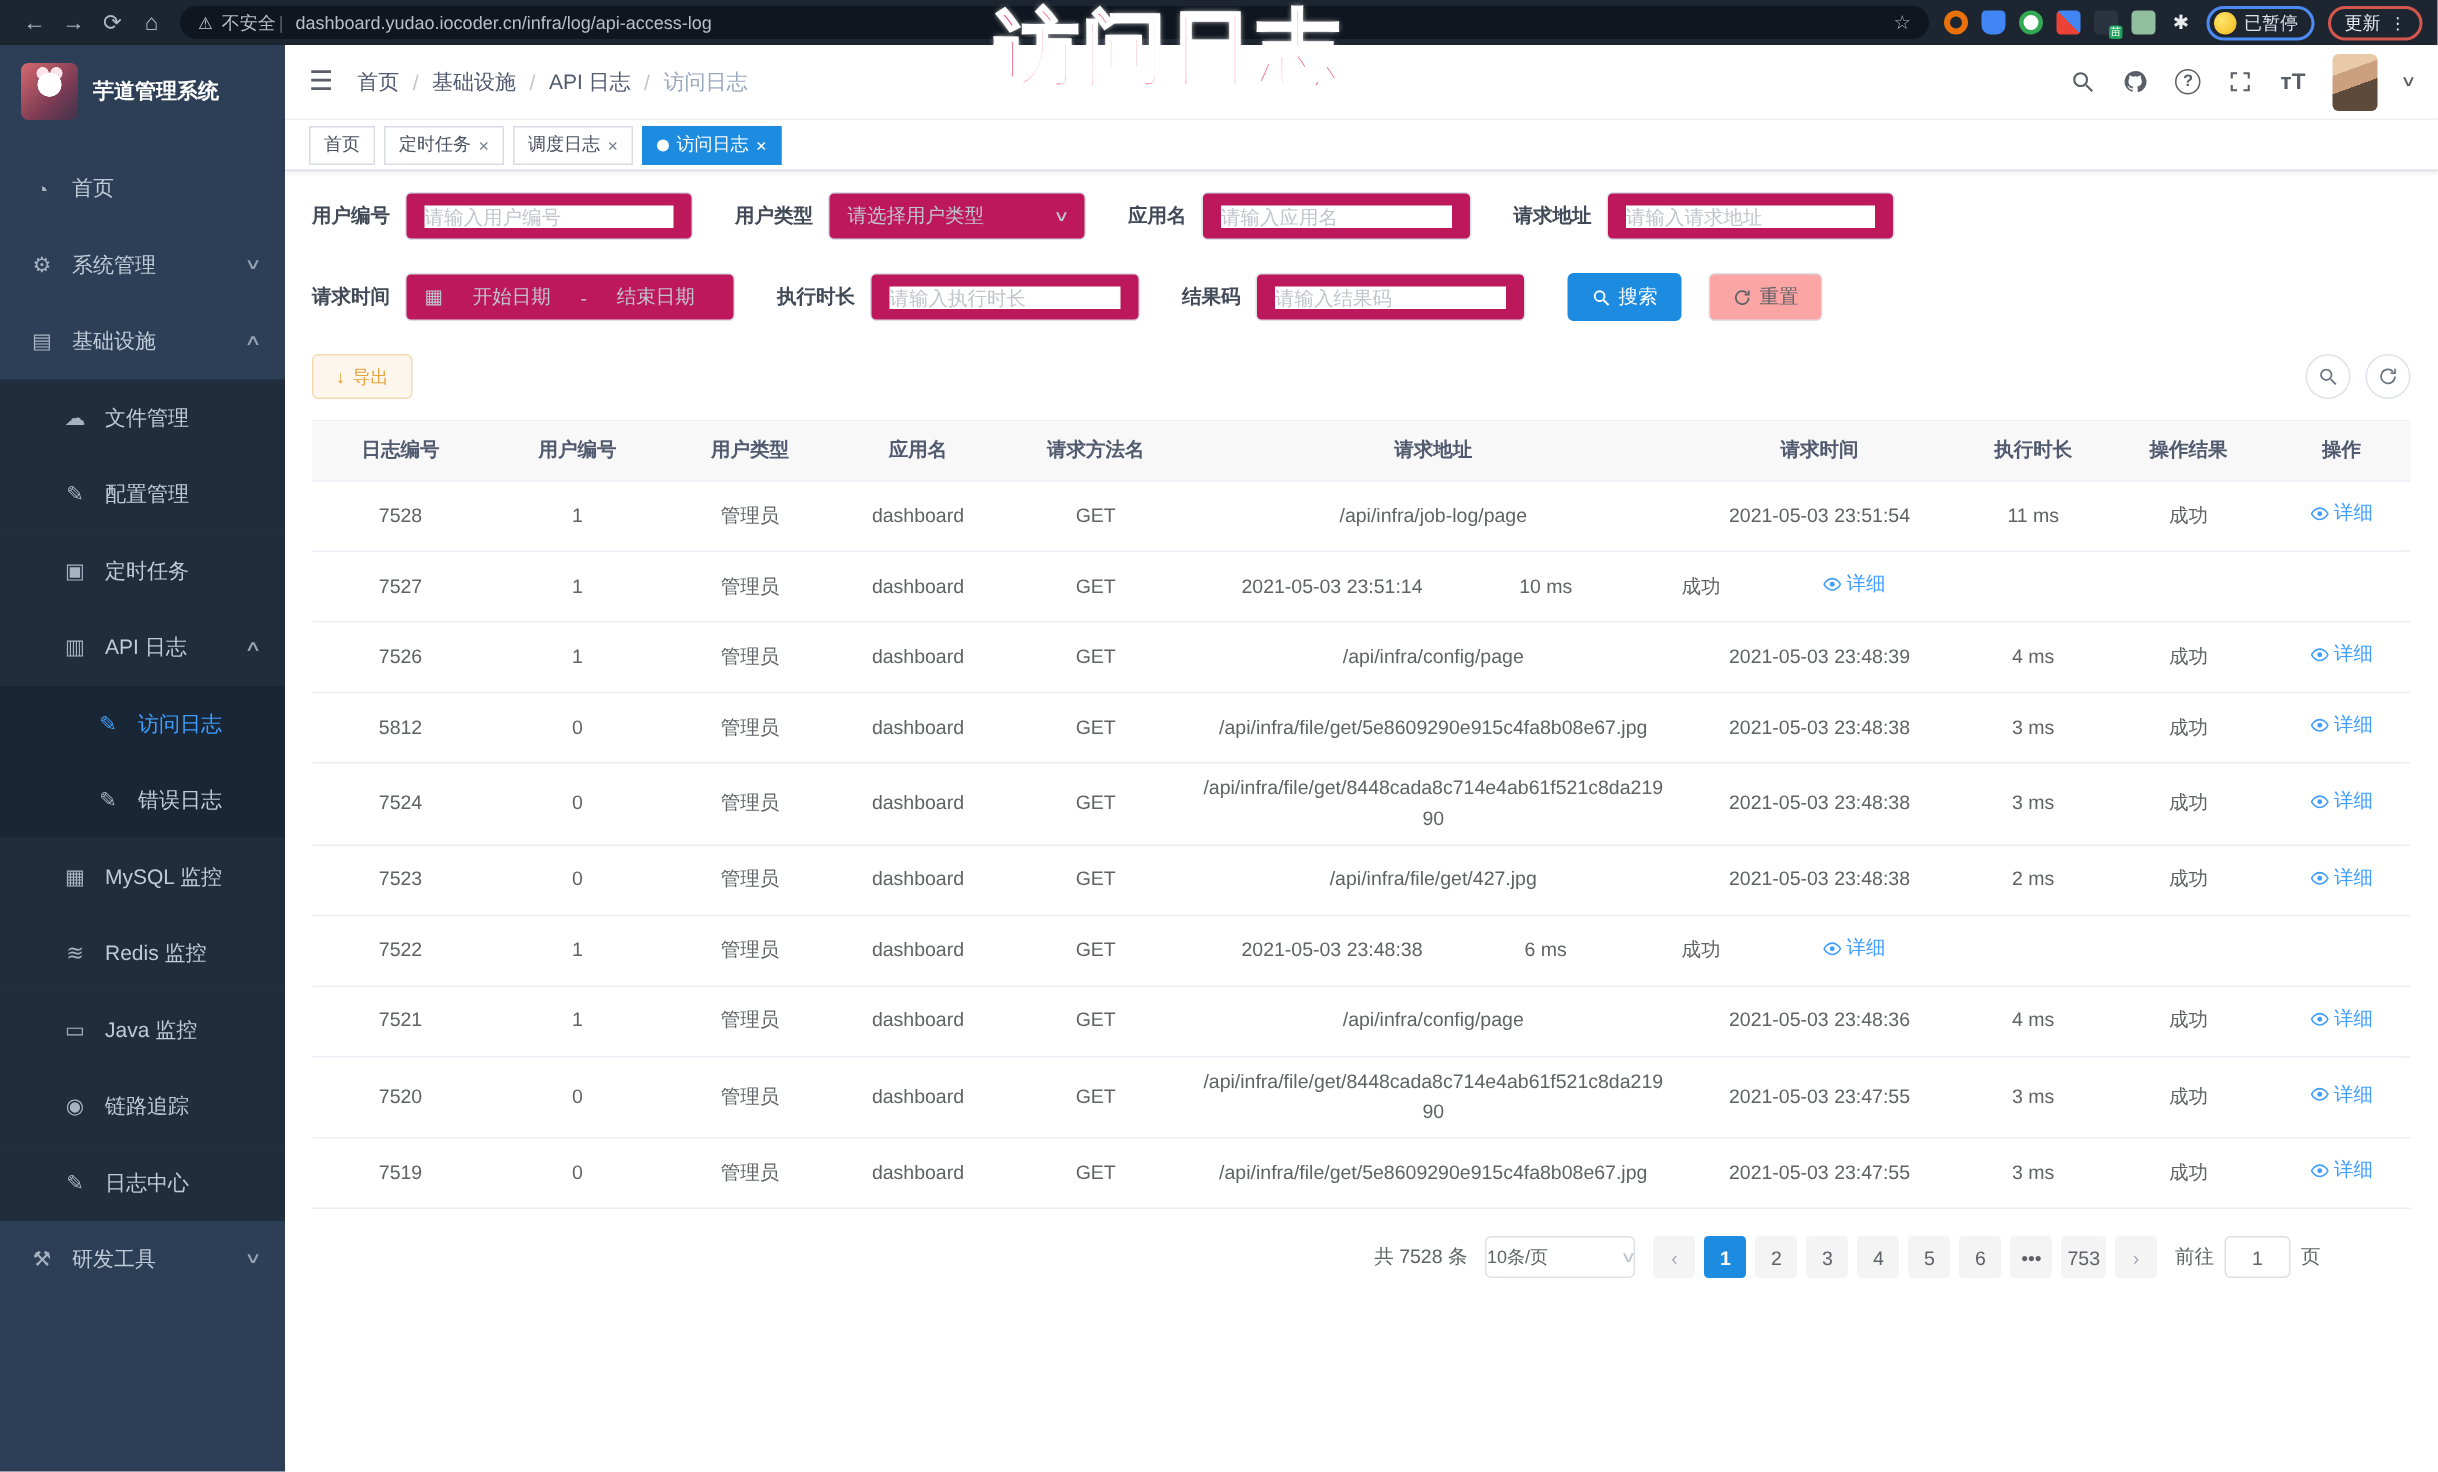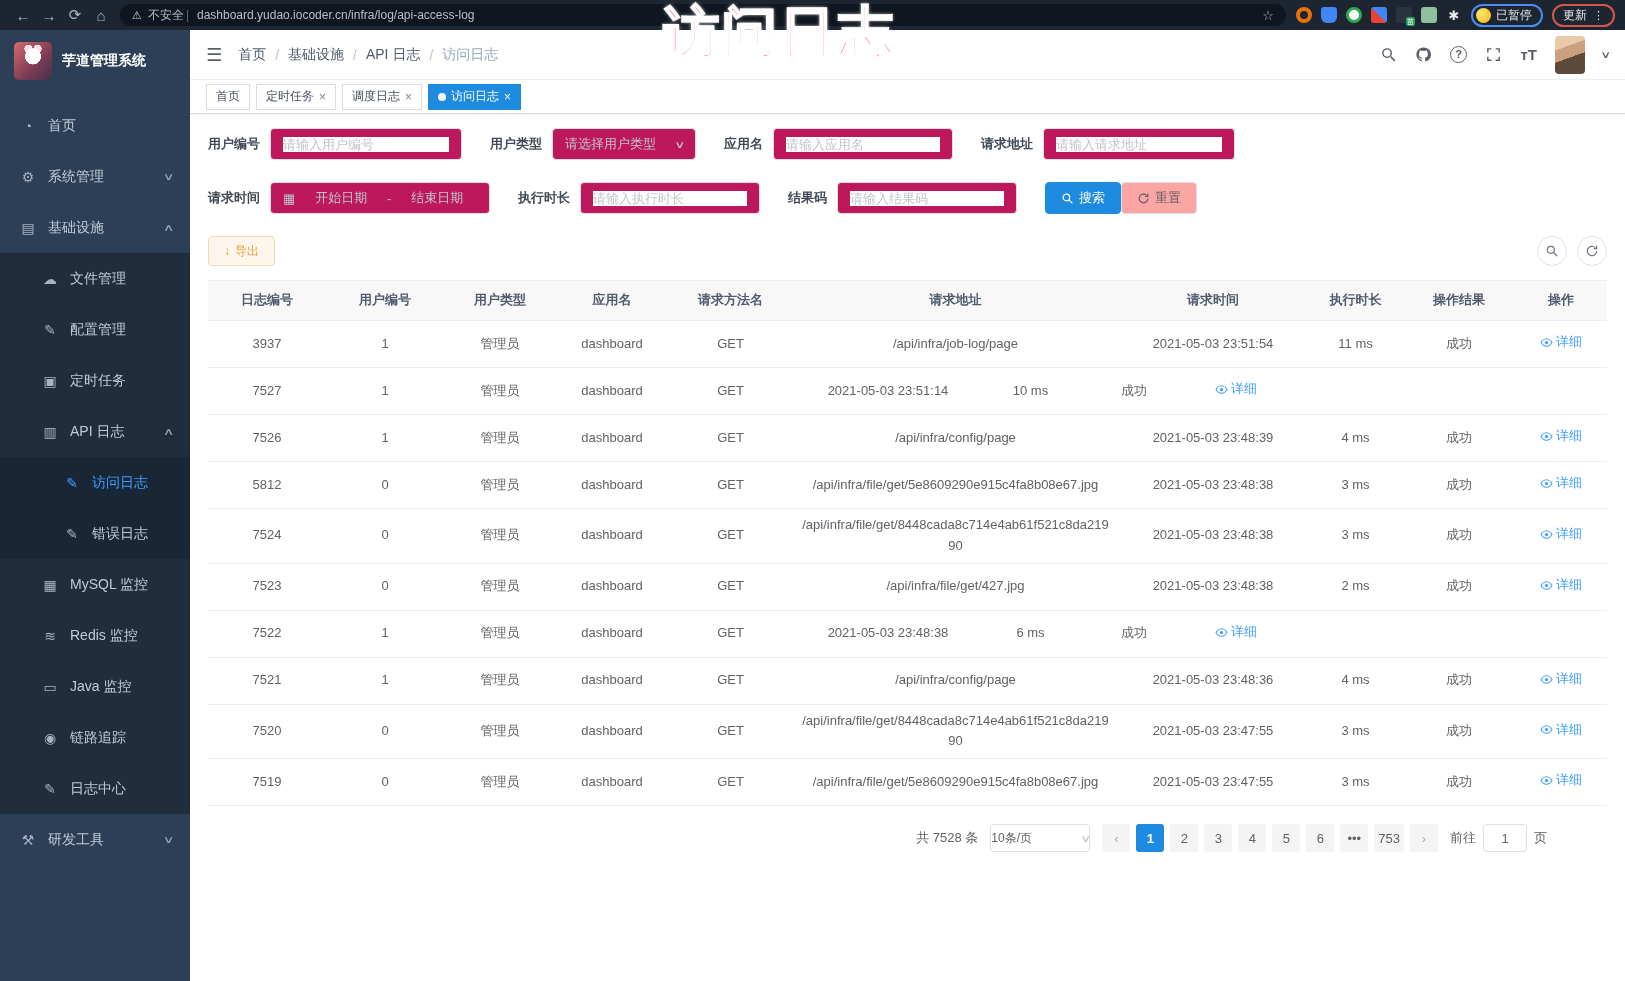--- a/index.html
+++ b/index.html
@@ -94,21 +94,21 @@
 
   
   .filter-row { display:flex; align-items:center; margin-bottom:22px; }
   .f-item { display:flex; align-items:center; margin-right:28px; }
   .f-label { font-size:13px; font-weight:bold; color:#424a57; margin-right:10px; white-space:nowrap; }
   .f-input { height:32px; border:1px solid #dcdfe6; border-radius:4px; background:#be185d;
     display:flex; align-items:center; padding:0 12px; font-size:13px; color:#606266; }
   .f-input input { border:none; outline:none; width:100%; font-size:13px; color:#606266;
     font-family:inherit; }
   .f-input input::placeholder { color:#c0c4cc; }
-  .w190 { width:192px; } .w170 { width:144px;font-family:Liberation Serif, serif; } .w180 { width:180px; }
+  .w190 { width:192px; } .w170 { width:172px;font-family:Liberation Serif, serif; } .w180 { width:180px; }
   .sel-caret { color:#c0c4cc; font-size:10px; margin-left:auto; transform:scaleX(1.5); }
   .date-range { width:220px; gap:6px; }
   .date-range .cal { color:#c0c4cc; font-size:13px; }
   .date-range .dph { color:#c0c4cc; flex:1; text-align:center; }
   .date-range .dsep { color:#c0c4cc; }
   .btn { height:32px; border-radius:4px; display:inline-flex; align-items:center; gap:5px;
     padding:0 15px; font-size:13px; cursor:pointer; border:1px solid #dcdfe6; background:#fca5a5;
     color:#606266; white-space:nowrap; }
   .btn svg { width:13px; height:13px; }
   .btn-primary { background:#1d8ce0; border-color:#1d8ce0; color:#fff; }
@@ -362,21 +362,21 @@
         <div class="f-input w180">
           <input placeholder="请输入执行时长" style="">
         </div>
       </div>
       <div class="f-item">
         <span class="f-label">结果码</span>
         <div class="f-input w180">
           <input placeholder="请输入结果码" style="">
         </div>
       </div>
-      <button class="btn btn-primary" style="">
+      <button class="btn btn-primary" style="margin-right:18px;">
         <svg viewBox="0 0 24 24" fill="none" stroke="currentColor" stroke-width="2.4">
             <circle cx="10" cy="10" r="6"></circle>
             <line x1="15" y1="15" x2="21" y2="21"></line>
           </svg>
         <span>搜索</span>
       </button>
       <button class="btn">
         <svg viewBox="0 0 24 24" fill="none" stroke="currentColor" stroke-width="2.2">
             <path d="M20 12a8 8 0 1 1-2.3-5.7"></path>
             <path d="M20 3v5h-5"></path>
@@ -414,21 +414,21 @@
           <div class="tcell c3">应用名</div>
           <div class="tcell c4">请求方法名</div>
           <div class="tcell c5">请求地址</div>
           <div class="tcell c6">请求时间</div>
           <div class="tcell c7">执行时长</div>
           <div class="tcell c8">操作结果</div>
           <div class="tcell c9">操作</div>
         </div>
       <div>
           <div class="trow">
-            <div class="tcell c0">3937</div>
+            <div class="tcell c0">7528</div>
             <div class="tcell c1">1</div>
             <div class="tcell c2">管理员</div>
             <div class="tcell c3">dashboard</div>
             <div class="tcell c4">GET</div>
             <div class="tcell c5" style="max-width: 330px; margin: 0px auto;">/api/infra/job-log/page</div>
             <div class="tcell c6">2021-05-03 23:51:54</div>
             <div class="tcell c7">11 ms</div>
             <div class="tcell c8">成功</div>
             <div class="tcell c9"><span class="detail-link">
                 <svg viewBox="0 0 24 24">

